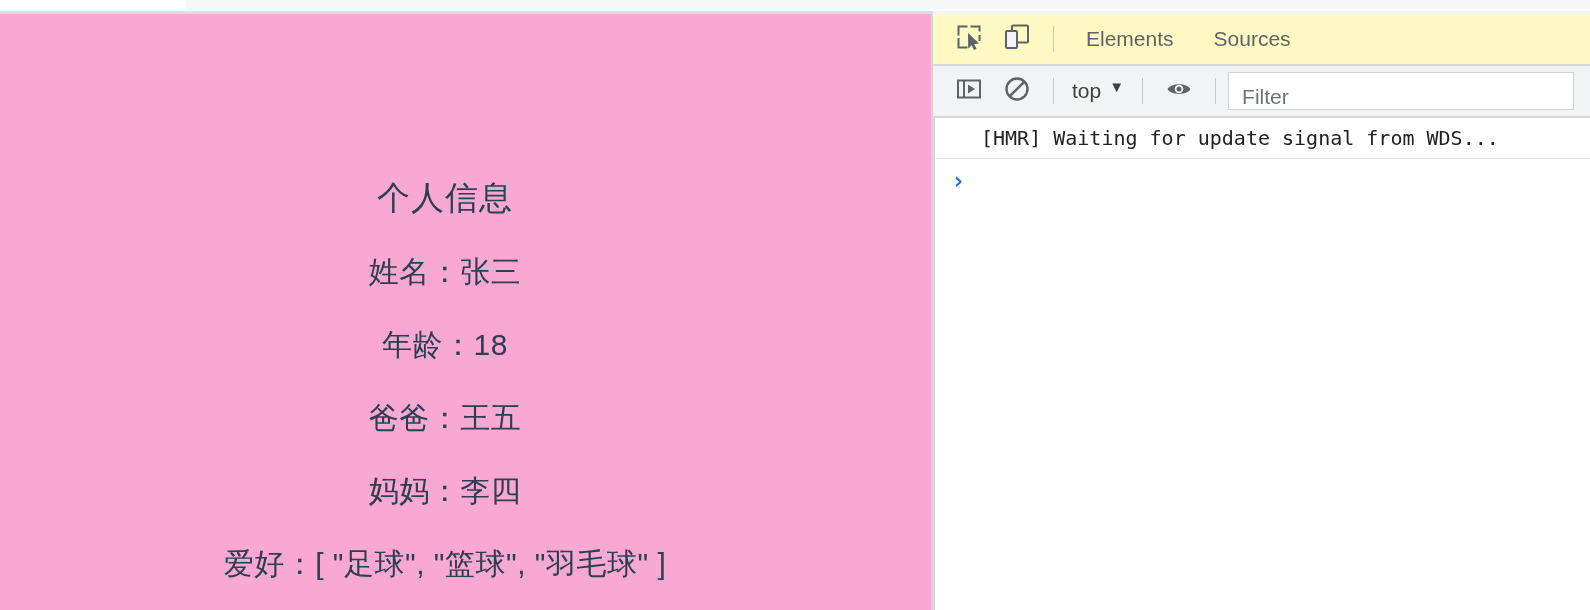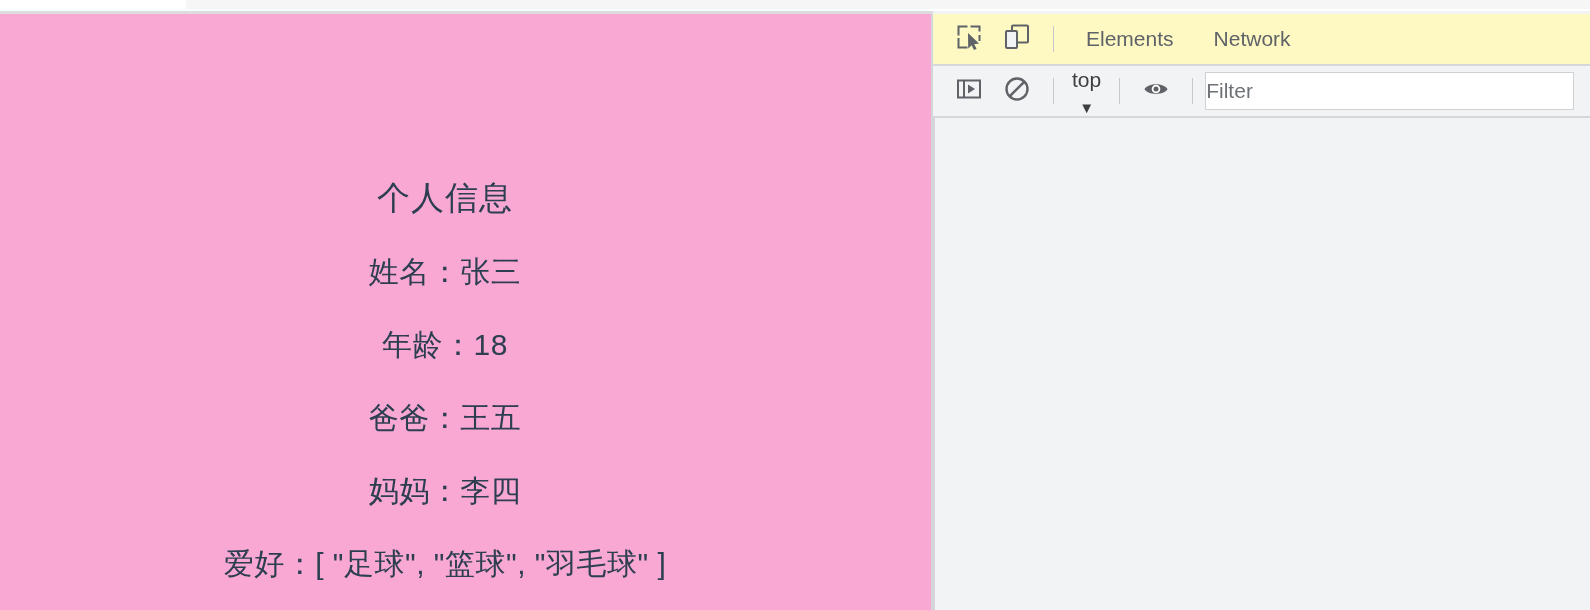--- a/index.html
+++ b/index.html
@@ -167,40 +167,40 @@
     border-bottom: 2px solid #d5d7da;
     box-sizing: border-box;
     display: flex;
     align-items: center;
   }
   .dt-toolbar .dt-iconbtn:first-child { margin-left: 12px; }
   .dt-context {
     font-size: 21px;
     color: #3c4043;
     display: flex;
-    align-items: center;
+    align-items: flex-start;
     gap: 8px;
     cursor: pointer;
     padding: 0 6px;
     white-space: nowrap;
-    flex-direction: column;
   }
   .dt-caret {
     font-size: 15px;
     color: #3c4043;
     line-height: 1;
   }
   .dt-filter {
     flex: 1;
     height: 38px;
     background: #ffffff;
     border: 1px solid #cfd2d5;
     box-sizing: border-box;
     display: flex;
-    align-items: center;
+    align-items: flex-end;
+    padding-left: 13px;
     margin-right: 16px;
     min-width: 0;
   }
   .dt-filter-text {
     font-size: 21px;
     color: #6e7277;
     white-space: nowrap;
   }
 
   .dt-console {
@@ -304,21 +304,21 @@
           <svg width="26" height="26" viewBox="0 0 26 26">
             <rect x="8" y="1.5" width="16" height="17" rx="1" stroke="#5f6368" stroke-width="2" fill="none"></rect>
             <rect x="2" y="7" width="11" height="17" rx="1" stroke="#5f6368" stroke-width="2" fill="#f1f3f4"></rect>
           </svg>
         </span>
       </div>
 
       <div class="dt-sep"></div>
 
       <div class="dt-tab">Elements</div>
-      <div class="dt-tab">Network</div>
+      <div class="dt-tab">Sources</div>
     </div>
 
     <div class="dt-toolbar">
 
       <div class="dt-iconbtn">
         <span>
           <svg width="26" height="26" viewBox="0 0 26 26">
             <rect x="2" y="4.5" width="22" height="17" stroke="#5f6368" stroke-width="2" fill="none"></rect>
             <line x1="8" y1="4.5" x2="8" y2="21.5" stroke="#5f6368" stroke-width="2"></line>
             <path d="M12 8.5 L19 13 L12 17.5 Z" fill="#5f6368"></path>
@@ -354,17 +354,24 @@
         </span>
       </div>
 
       <div class="dt-sep"></div>
 
       <div class="dt-filter">
         <span class="dt-filter-text">Filter</span>
       </div>
     </div>
 
+    <div class="dt-console">
+      <div class="dt-msg">[HMR] Waiting for update signal from WDS...</div>
+      <div class="dt-prompt">
+        <span class="dt-prompt-caret">›</span>
+        <span class="dt-prompt-input"></span>
+      </div>
+    </div>
     <div class="dt-console-left-edge"></div>
 
   </div>
 
 </div>
 
 </body></html>

